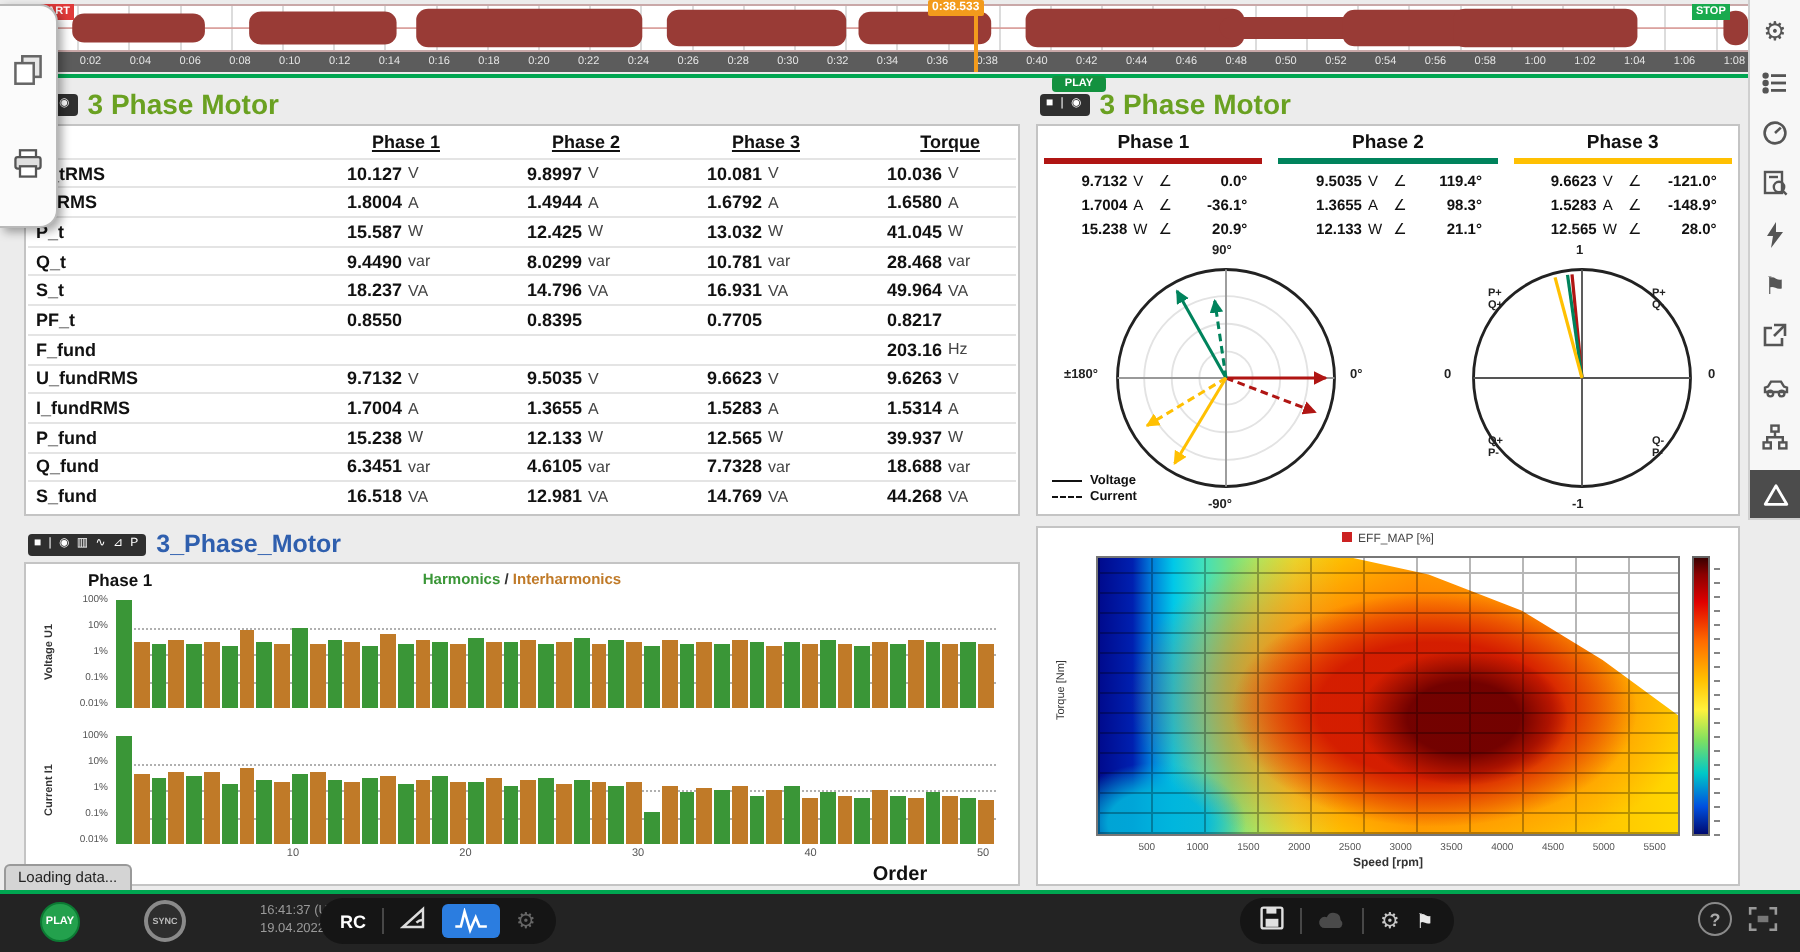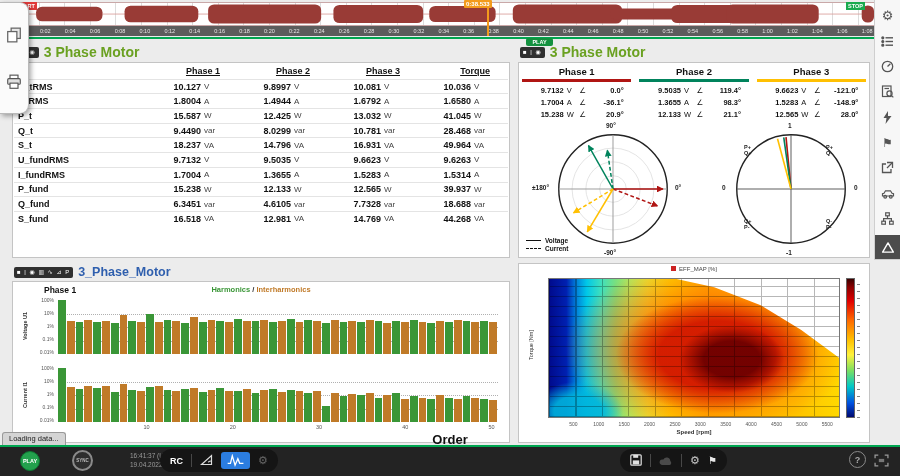--- a/index.html
+++ b/index.html
@@ -68,21 +68,21 @@
   .lg-h{color:#3a9637;} .lg-i{color:#c07a28;} .lg-s{color:#333;}
   .hchart{position:absolute;left:58px;width:440px;height:54px;background:#fff;}
   .hbars{position:absolute;left:0;right:0;top:0;bottom:0;display:flex;align-items:flex-end;}
   .bar{flex:1;margin-right:1px;}
   .bar.h{background:#3a9637;} .bar.ih{background:#c07a28;}
   .hgrid{position:absolute;left:0;right:0;height:0;border-top:1px dotted #b0b0b0;}
   .yticks{position:absolute;width:22px;height:58px;display:flex;flex-direction:column;justify-content:space-between;
     align-items:flex-end;font-size:5px;color:#555;transform:translateY(-3px);}
   .ylab{position:absolute;left:26px;font-size:5.5px;color:#333;font-weight:bold;transform:rotate(-90deg);transform-origin:left top;white-space:nowrap;}
   .xtick{position:absolute;font-size:5.5px;color:#555;transform:translateX(-50%);}
-  #harm-xlabel{position:absolute;left:50%;transform:translateX(-50%);top:432px;font-size:13px;font-weight:bold;}
+  #harm-xlabel{position:absolute;left:50%;transform:translateX(-50%);top:432px;font-size:10px;font-weight:bold;}
   
   #hm-legend{position:absolute;left:518px;top:266px;width:352px;text-align:center;font-size:6px;color:#444;}
   #hm-legend .sq{display:inline-block;width:5px;height:5px;background:#cc2222;margin-right:3px;}
   #hm-plot{position:absolute;left:548px;top:278px;width:292px;height:140px;border:1px solid #777;}
   .hm-base{position:absolute;inset:0;
     background:
       radial-gradient(ellipse 70px 45px at 63% 58%, rgba(110,0,0,.95) 0 40%, rgba(110,0,0,0) 75%),
       radial-gradient(ellipse 130px 75px at 58% 55%, rgba(210,25,0,.95) 0 45%, rgba(210,25,0,0) 78%),
       radial-gradient(ellipse 175px 105px at 55% 50%, rgba(255,100,0,.85) 30%, rgba(255,150,0,0) 82%),
       radial-gradient(ellipse 60px 40px at 10% 96%, rgba(0,180,220,.9) 0 40%, rgba(0,180,220,0) 75%),
@@ -280,20 +280,42 @@
       <div class="trow">
         <span class="t-label">S_t</span>
         <span class="t-val">18.237</span>
         <span class="t-unit">VA</span>
         <span class="t-val">14.796</span>
         <span class="t-unit">VA</span>
         <span class="t-val">16.931</span>
         <span class="t-unit">VA</span>
         <span class="t-val">49.964</span>
         <span class="t-unit">VA</span>
+      </div>
+      <div class="trow">
+        <span class="t-label">PF_t</span>
+        <span class="t-val">0.8550</span>
+        <span class="t-unit"></span>
+        <span class="t-val">0.8395</span>
+        <span class="t-unit"></span>
+        <span class="t-val">0.7705</span>
+        <span class="t-unit"></span>
+        <span class="t-val">0.8217</span>
+        <span class="t-unit"></span>
+      </div>
+      <div class="trow">
+        <span class="t-label">F_fund</span>
+        <span class="t-val"></span>
+        <span class="t-unit"></span>
+        <span class="t-val"></span>
+        <span class="t-unit"></span>
+        <span class="t-val"></span>
+        <span class="t-unit"></span>
+        <span class="t-val">203.16</span>
+        <span class="t-unit">Hz</span>
       </div>
       <div class="trow">
         <span class="t-label">U_fundRMS</span>
         <span class="t-val">9.7132</span>
         <span class="t-unit">V</span>
         <span class="t-val">9.5035</span>
         <span class="t-unit">V</span>
         <span class="t-val">9.6623</span>
         <span class="t-unit">V</span>
         <span class="t-val">9.6263</span>

